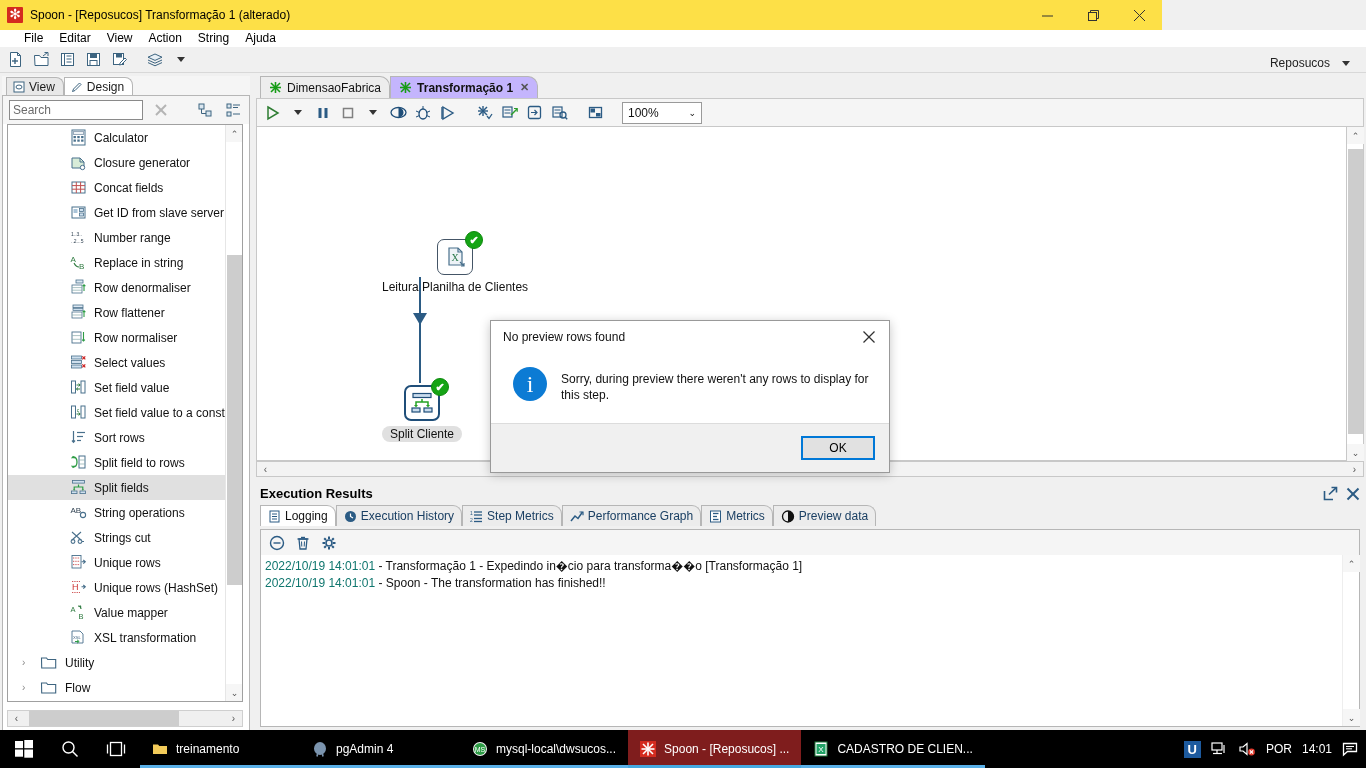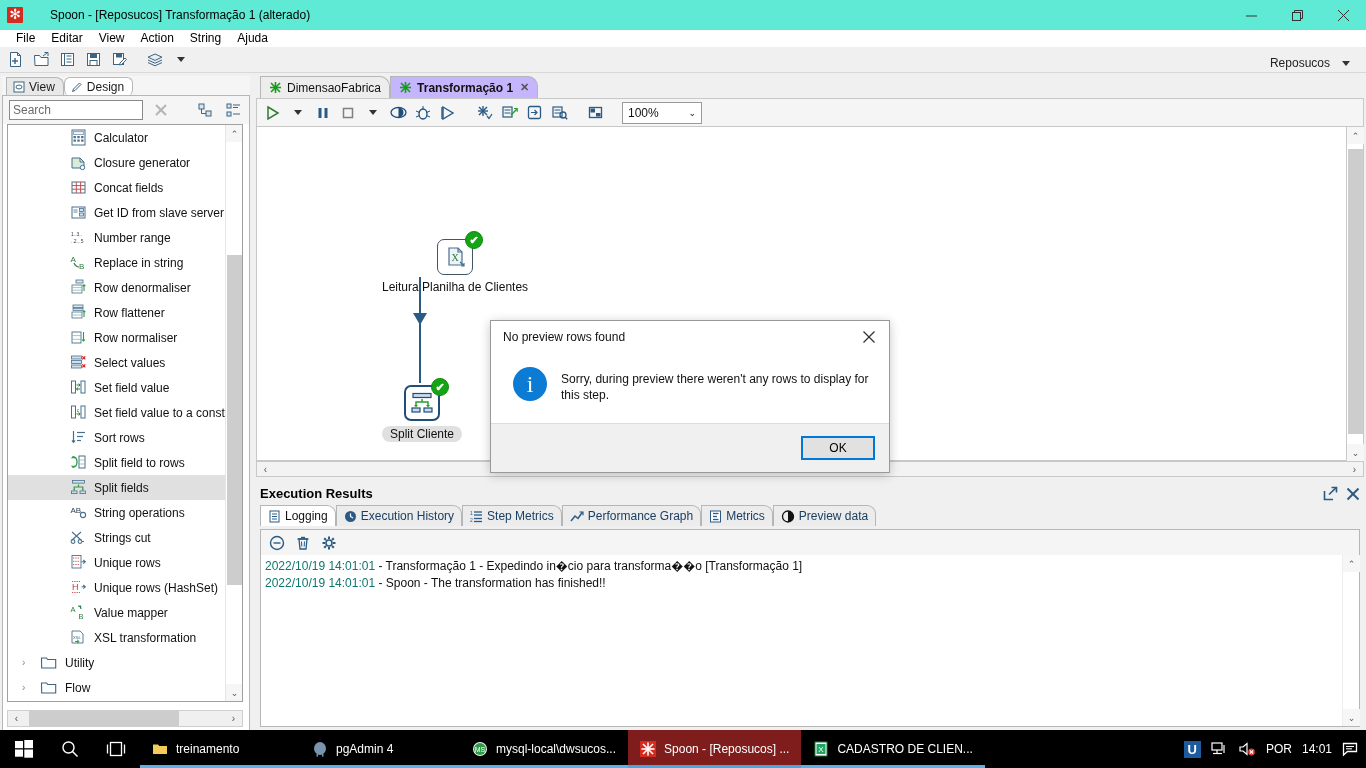--- a/index.html
+++ b/index.html
@@ -6,43 +6,43 @@
   html, body {
     width: 1366px; height: 768px;
     font-family: "Liberation Sans", sans-serif;
     font-size: 12px; overflow: hidden;
     background: #f0f0f0; color: #000;
   }
   #app { position: relative; width: 1366px; height: 768px; }
 
   
   .titlebar {
-    position: absolute; top: 0; left: 0; width: 1366px; height: 30px;
-    background: #5eead4; display: flex; align-items: center; gap: 20px;
+    position: absolute; top: 0; left: 0; width: 1162px; height: 30px;
+    background: #fde047; display: flex; align-items: center;
   }
   .tb-icon {
     width: 16px; height: 16px; margin-left: 7px; margin-right: 7px;
     background: #d42b1f; position: relative; border-radius: 1px;
     flex: 0 0 auto;
   }
   .tb-icon::before {
     content: "✻"; position: absolute; left: 0; top: -3px; width: 16px;
     text-align: center; color: #fff; font-size: 14px; line-height: 20px;
   }
   .tb-title { font-size: 12px; color: #000; }
   .win-btns { position: absolute; right: 0; top: 0; height: 30px; display: flex; }
   .win-btn {
     width: 46px; height: 30px; display: flex; align-items: center;
     justify-content: center; font-size: 12px; color: #444;
   }
 
   
   .menubar {
     position: absolute; top: 30px; left: 0; width: 1366px; height: 17px;
-    background: #ffffff; display: flex; align-items: center; padding-left: 8px;
+    background: #ffffff; display: flex; align-items: center; padding-left: 16px;
   }
   .menu-item { padding: 0 8px; font-size: 12px; color: #000; line-height: 17px; }
 
   
   .maintoolbar {
     position: absolute; top: 47px; left: 0; width: 1366px; height: 26px;
     background: #f0f0f0; border-bottom: 1px solid #d8d8d8;
     display: flex; align-items: center;
   }
   .tbtn {
@@ -66,21 +66,21 @@
     background: #f5f5f5;
   }
   .lp-tabs { height: 20px; display: flex; align-items: flex-end; padding-left: 4px; position: relative; }
   .lp-tab {
     height: 19px; display: flex; align-items: center; gap: 4px;
     padding: 0 8px 0 6px; font-size: 12px; color: #1a1a1a;
     border: 1px solid #b6b6b6; border-bottom: none;
     background: #e8e8e8;
     border-radius: 0 8px 0 0;
   }
-  .lp-tab.active { background: #ffffff; border-radius: 6px; }
+  .lp-tab.active { background: #ffffff; }
   .lp-body {
     position: absolute; top: 19px; left: 0; width: 248px; height: 637px;
     border: 1px solid #b6b6b6; background: #fff;
   }
   .search-row {
     height: 28px; display: flex; align-items: center;
     padding: 0 6px; gap: 8px; background: #f5f5f5;
   }
   .search-input {
     width: 134px; height: 20px; border: 1px solid #8a8a8a; background: #fff;

